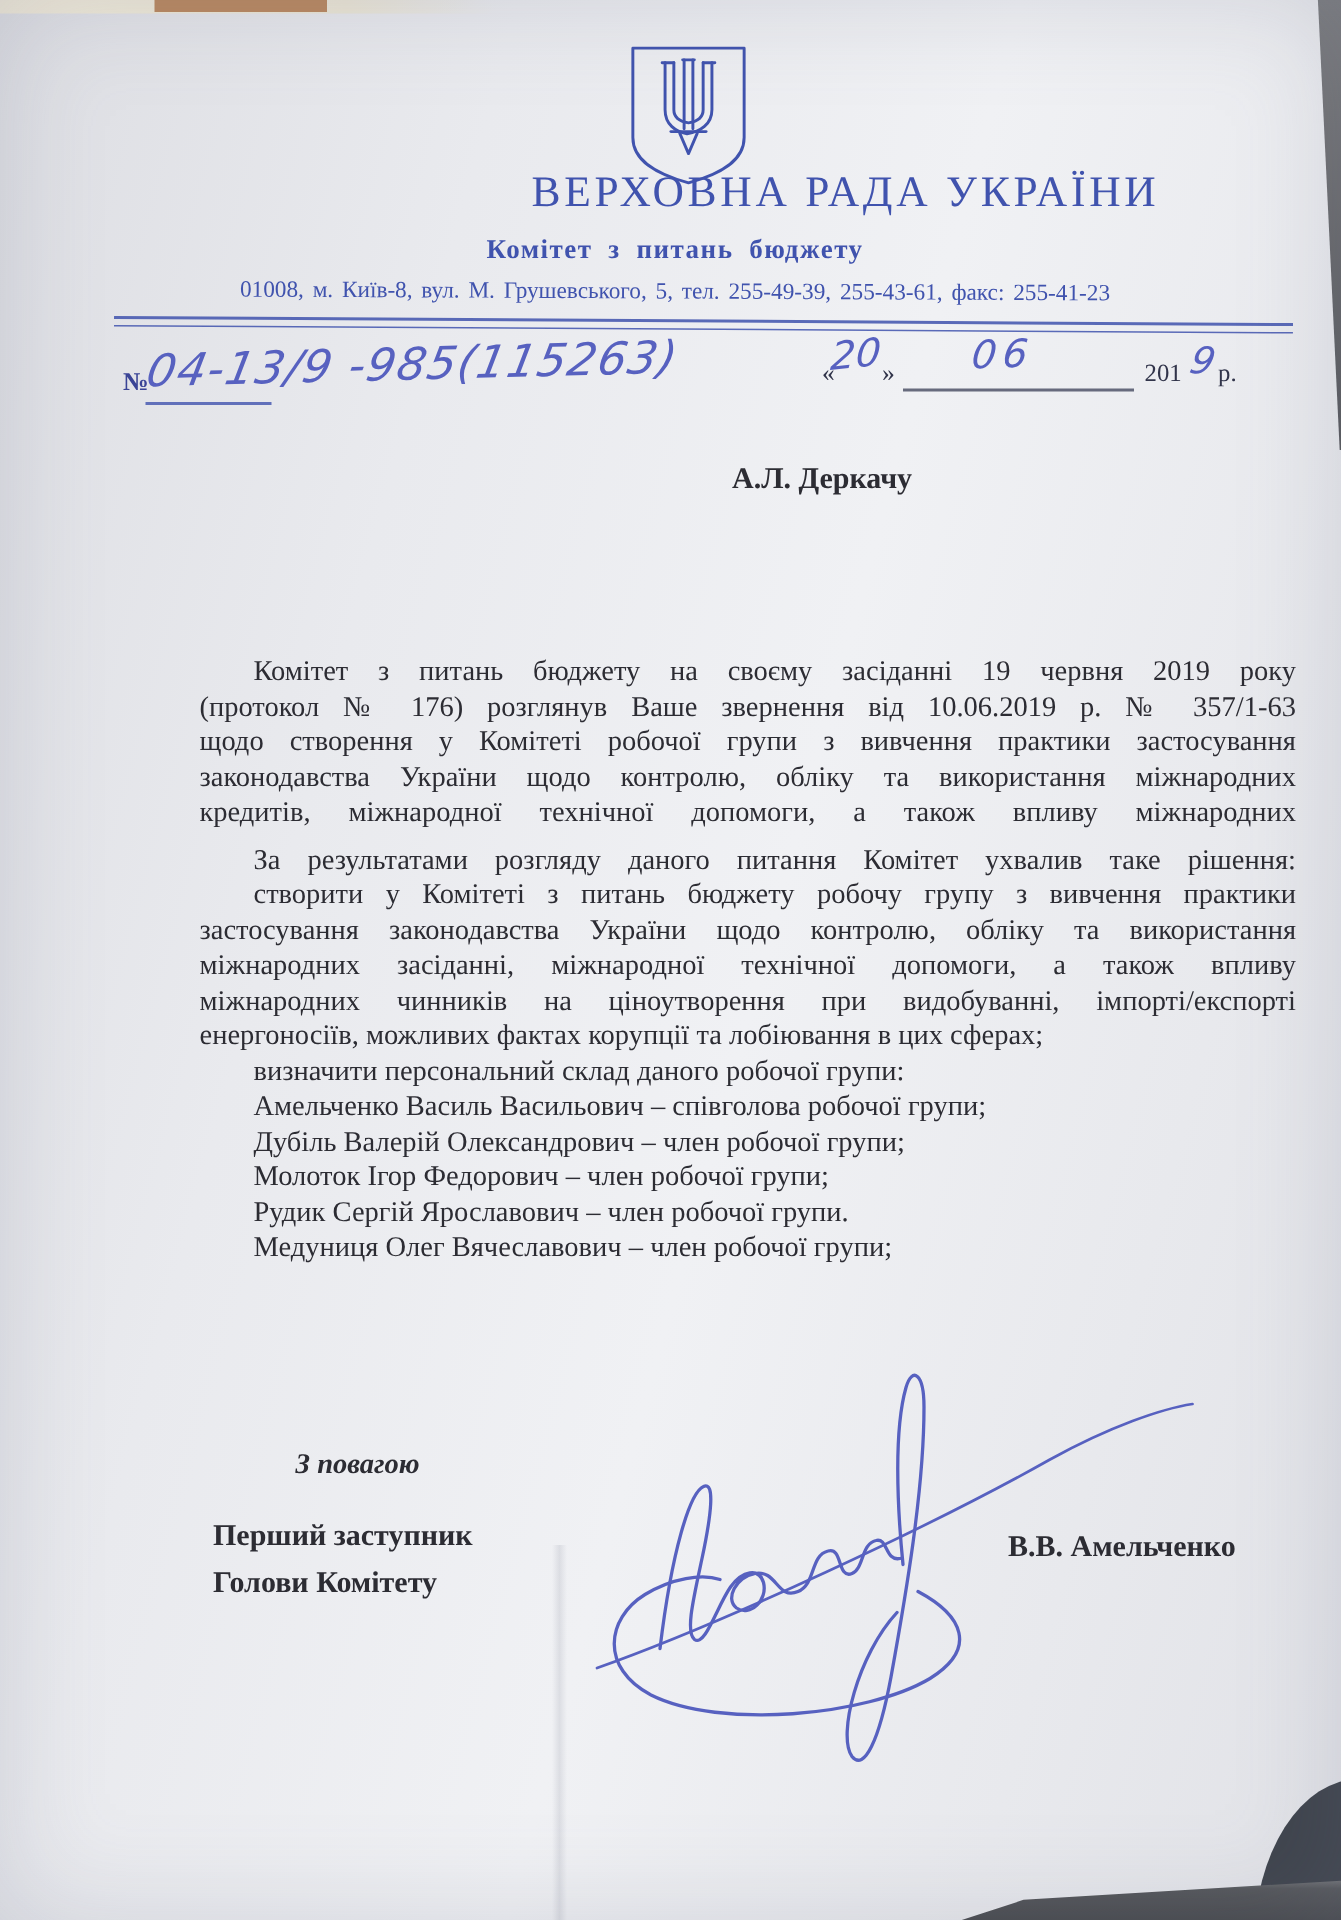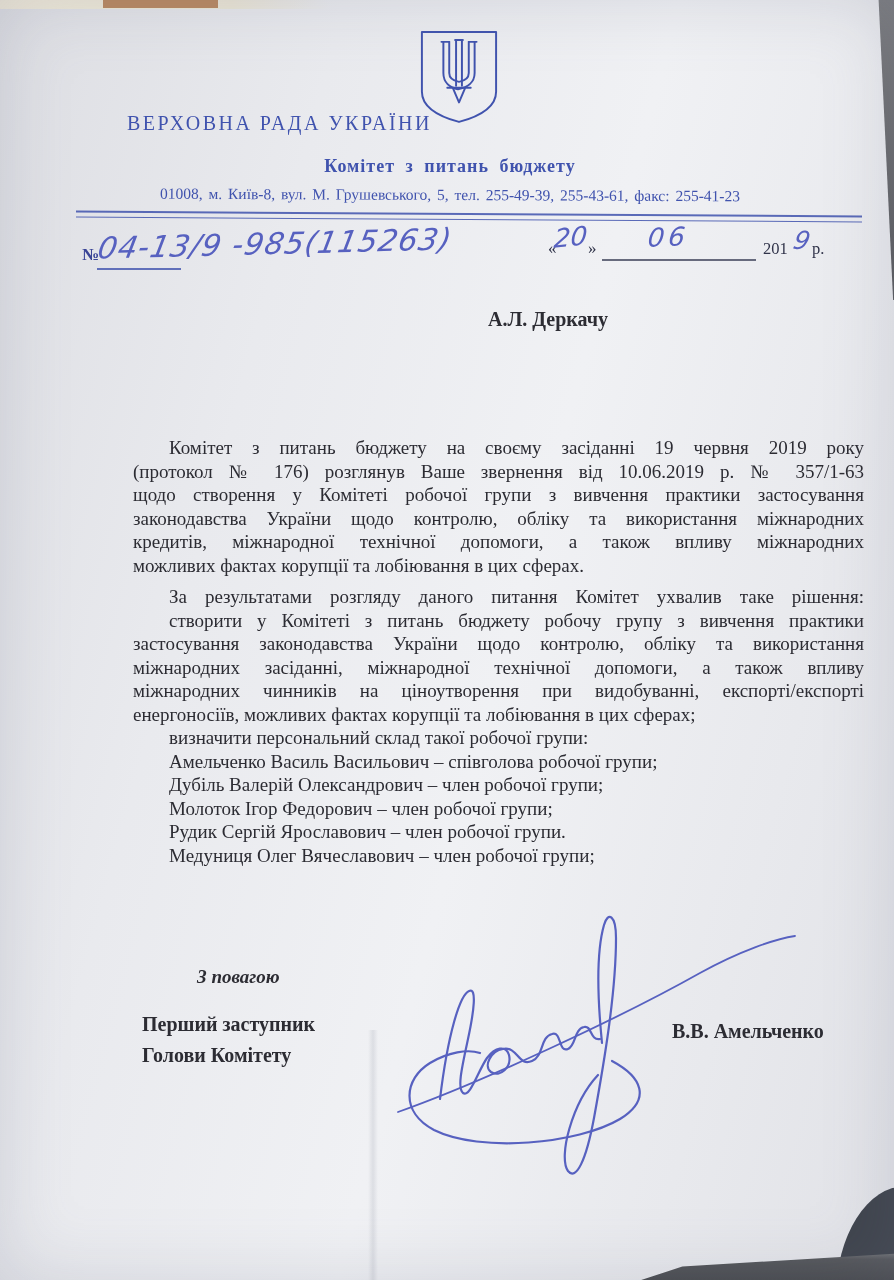--- a/index.html
+++ b/index.html
@@ -18,22 +18,22 @@
   .corner-blob{position:absolute;left:836px;top:1186px;width:70px;height:110px;
     background:#3f444d;border-radius:100% 0 0 0;}
   .bottom-strip{position:absolute;left:600px;top:1248px;width:294px;height:32px;
     background:linear-gradient(180deg,#8a8c8f 0%,#55575b 35%,#484a4e 100%);
     clip-path:polygon(14% 100%,28% 58%,100% 18%,100% 100%,0 100%);}
   .crease{position:absolute;left:368px;top:1030px;width:10px;height:250px;
     background:linear-gradient(90deg,rgba(130,135,152,0),rgba(130,135,152,.18),rgba(130,135,152,0));}
 
   
   .emblem{position:absolute;left:418px;top:28px;width:82px;height:98px;}
-  .lh-title{position:absolute;left:127px;top:112px;width:646px;text-align:left;
-    color:var(--blue);font-size:20px;letter-spacing:2.5px;white-space:nowrap;}
+  .lh-title{position:absolute;left:127px;top:112px;width:646px;text-align:right;
+    color:var(--blue);font-size:29px;letter-spacing:2.5px;white-space:nowrap;}
   .lh-sub{position:absolute;left:127px;top:156px;width:646px;text-align:center;
     color:var(--blue);font-size:18px;font-weight:bold;letter-spacing:1px;word-spacing:5px;white-space:nowrap;}
   .lh-addr{position:absolute;left:40px;top:186px;width:820px;text-align:center;
     color:var(--blue);font-size:15.5px;word-spacing:2px;white-space:nowrap;transform:rotate(.25deg);}
   .lh-rule{position:absolute;left:76px;top:213px;width:786px;height:4px;
     border-top:2.5px solid var(--blue);border-bottom:1.5px solid var(--blue);transform:rotate(.35deg);opacity:.85;}
 
   
   .no-label{position:absolute;left:82px;top:245px;font-size:17px;color:#3a4496;font-weight:bold;}
   .no-line{position:absolute;left:97px;top:268px;width:84px;height:2px;background:var(--blue);opacity:.8;}
@@ -106,28 +106,27 @@
     <div>А.Л. Деркачу</div>
   </div>
 
 
   <div class="body-text ink">
       <div class="bline justify indent">Комітет з питань бюджету на своєму засіданні 19 червня 2019 року</div>
       <div class="bline justify">(протокол № 176) розглянув Ваше звернення від 10.06.2019 р. № 357/1-63</div>
       <div class="bline justify">щодо створення у Комітеті робочої групи з вивчення практики застосування</div>
       <div class="bline justify">законодавства України щодо контролю, обліку та використання міжнародних</div>
       <div class="bline justify">кредитів, міжнародної технічної допомоги, а також впливу міжнародних</div>
-      <div class="bline last">можливих фактах корупції та лобіювання в цих сферах.</div>
       <div class="bline justify indent gap">За результатами розгляду даного питання Комітет ухвалив таке рішення:</div>
       <div class="bline justify indent">створити у Комітеті з питань бюджету робочу групу з вивчення практики</div>
       <div class="bline justify">застосування законодавства України щодо контролю, обліку та використання</div>
       <div class="bline justify">міжнародних засіданні, міжнародної технічної допомоги, а також впливу</div>
-      <div class="bline justify">міжнародних чинників на ціноутворення при видобуванні, експорті/експорті</div>
+      <div class="bline justify">міжнародних чинників на ціноутворення при видобуванні, імпорті/експорті</div>
       <div class="bline last">енергоносіїв, можливих фактах корупції та лобіювання в цих сферах;</div>
-      <div class="bline plain indent">визначити персональний склад такої робочої групи:</div>
+      <div class="bline plain indent">визначити персональний склад даного робочої групи:</div>
       <div class="bline plain indent">Амельченко Василь Васильович – співголова робочої групи;</div>
       <div class="bline plain indent">Дубіль Валерій Олександрович – член робочої групи;</div>
       <div class="bline plain indent">Молоток Ігор Федорович – член робочої групи;</div>
       <div class="bline plain indent">Рудик Сергій Ярославович – член робочої групи.</div>
       <div class="bline plain indent">Медуниця Олег Вячеславович – член робочої групи;</div>
     </div>
 
   <div class="regards ink">З повагою</div>
   <div class="signer-title ink">
     <div>Перший заступник</div>

